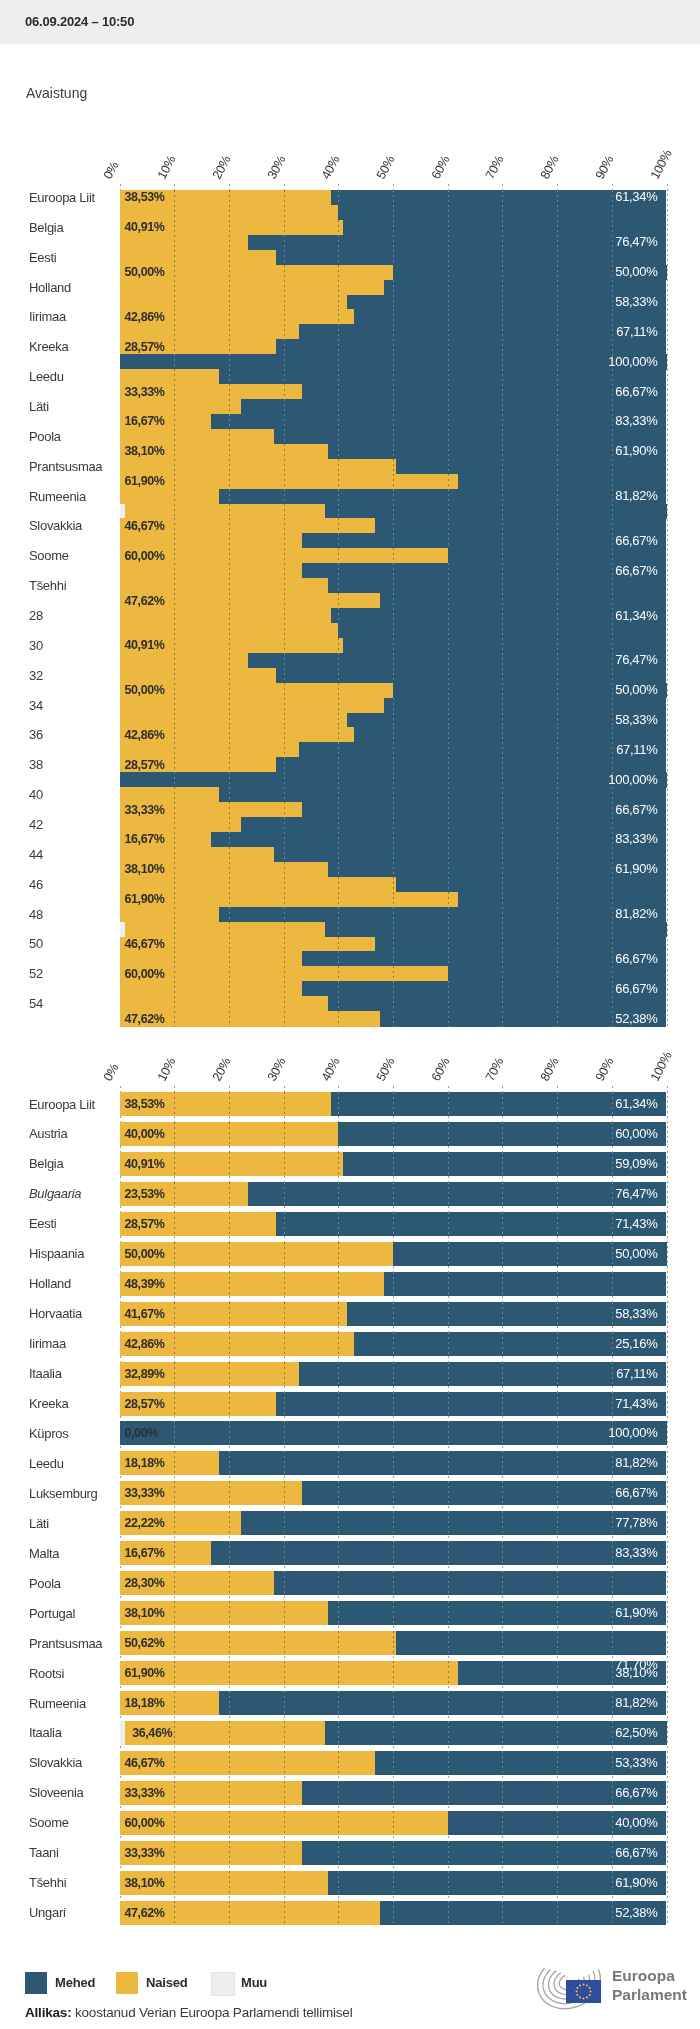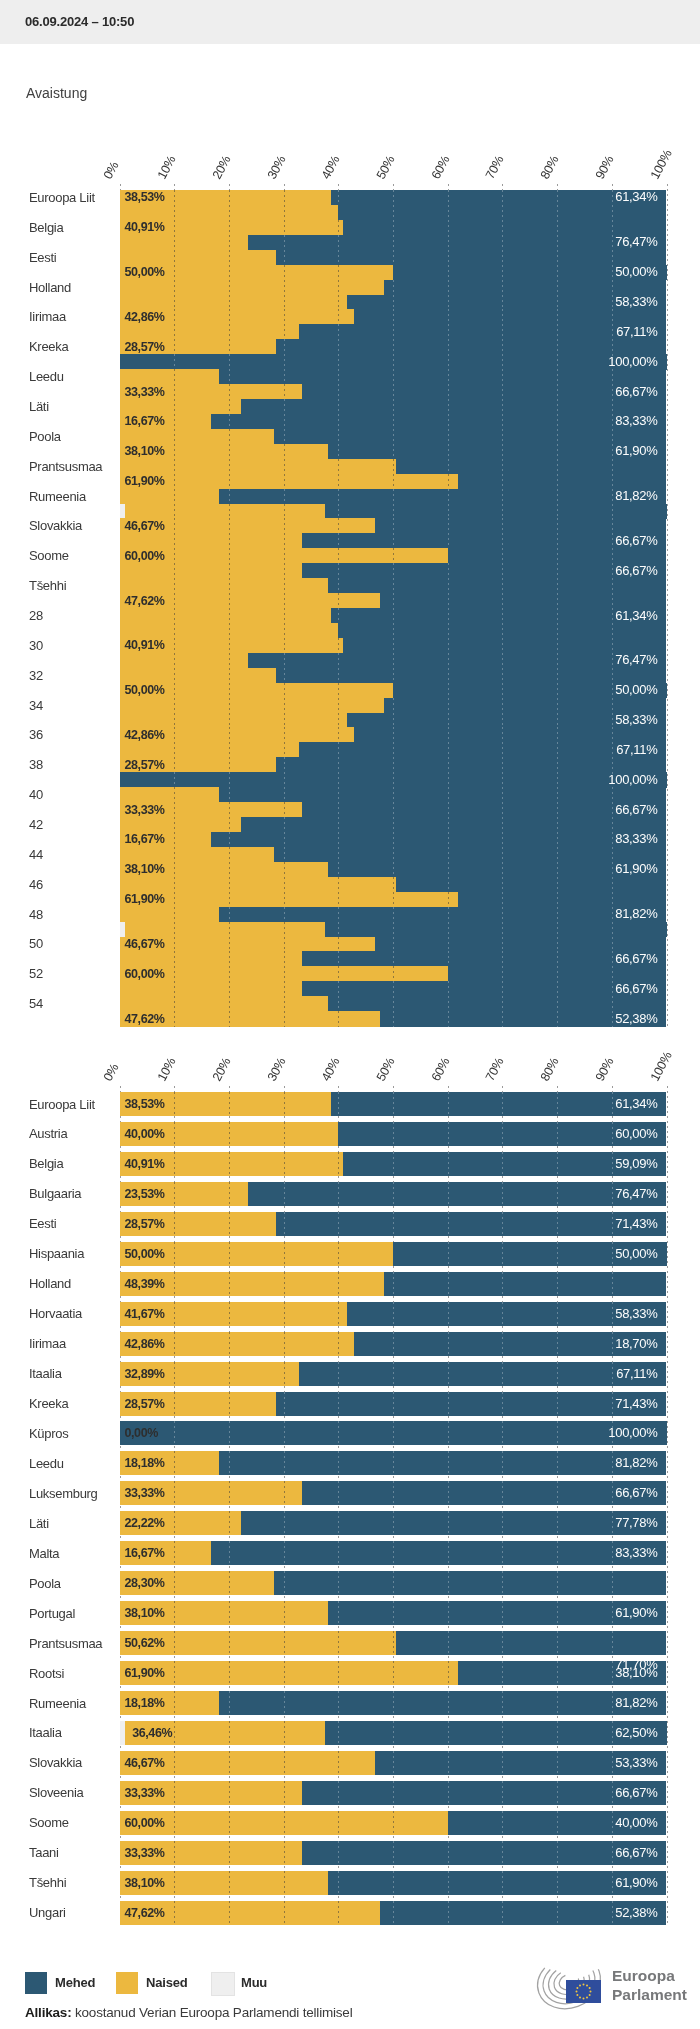--- a/index.html
+++ b/index.html
@@ -934,21 +934,21 @@
       </div>
       <div class="seg" style="left: 248.209px; top: 1181.85px; width: 418.291px; height: 24px; background: rgb(44, 88, 115);">
         <div class="tick" style="--tc: rgba(255,255,255,.28); left: 35.3909px;"></div>
         <div class="tick" style="--tc: rgba(255,255,255,.28); left: 90.0909px;"></div>
         <div class="tick" style="--tc: rgba(255,255,255,.28); left: 144.791px;"></div>
         <div class="tick" style="--tc: rgba(255,255,255,.28); left: 199.491px;"></div>
         <div class="tick" style="--tc: rgba(255,255,255,.28); left: 254.191px;"></div>
         <div class="tick" style="--tc: rgba(255,255,255,.28); left: 308.891px;"></div>
         <div class="tick" style="--tc: rgba(255,255,255,.28); left: 363.591px;"></div>
       </div>
-      <div class="country-label" style="top: 1186.35px;">Bulgaaria</div>
+      <div class="country-label" style="top: 1186.35px; font-style: italic;">Bulgaaria</div>
       <div class="bar-label" style="left: 124.5px; top: 1186.85px;">23,53%</div>
       <div class="bar-label right" style="left: 119.5px; top: 1186.85px; width: 538px;">76,47%</div>
       <div class="seg" style="left: 119.5px; top: 1211.8px; width: 156.278px; height: 24px; background: rgb(236, 184, 63);">
         <div class="tick" style="--tc: rgba(55,55,55,.5); left: 54.7px;"></div>
         <div class="tick" style="--tc: rgba(55,55,55,.5); left: 109.4px;"></div>
       </div>
       <div class="seg" style="left: 275.778px; top: 1211.8px; width: 390.722px; height: 24px; background: rgb(44, 88, 115);">
         <div class="tick" style="--tc: rgba(255,255,255,.28); left: 7.8221px;"></div>
         <div class="tick" style="--tc: rgba(255,255,255,.28); left: 62.5221px;"></div>
         <div class="tick" style="--tc: rgba(255,255,255,.28); left: 117.222px;"></div>
@@ -1014,21 +1014,21 @@
       </div>
       <div class="seg" style="left: 353.944px; top: 1331.6px; width: 312.556px; height: 24px; background: rgb(44, 88, 115);">
         <div class="tick" style="--tc: rgba(255,255,255,.28); left: 39.0558px;"></div>
         <div class="tick" style="--tc: rgba(255,255,255,.28); left: 93.7558px;"></div>
         <div class="tick" style="--tc: rgba(255,255,255,.28); left: 148.456px;"></div>
         <div class="tick" style="--tc: rgba(255,255,255,.28); left: 203.156px;"></div>
         <div class="tick" style="--tc: rgba(255,255,255,.28); left: 257.856px;"></div>
       </div>
       <div class="country-label" style="top: 1336.1px;">Iirimaa</div>
       <div class="bar-label" style="left: 124.5px; top: 1336.6px;">42,86%</div>
-      <div class="bar-label right" style="left: 119.5px; top: 1336.6px; width: 538px;">18,70%</div>
+      <div class="bar-label right" style="left: 119.5px; top: 1336.6px; width: 538px;">25,16%</div>
       <div class="seg" style="left: 119.5px; top: 1361.55px; width: 179.908px; height: 24px; background: rgb(236, 184, 63);">
         <div class="tick" style="--tc: rgba(55,55,55,.5); left: 54.7px;"></div>
         <div class="tick" style="--tc: rgba(55,55,55,.5); left: 109.4px;"></div>
         <div class="tick" style="--tc: rgba(55,55,55,.5); left: 164.1px;"></div>
       </div>
       <div class="seg" style="left: 299.408px; top: 1361.55px; width: 367.092px; height: 24px; background: rgb(44, 88, 115);">
         <div class="tick" style="--tc: rgba(255,255,255,.28); left: 38.8917px;"></div>
         <div class="tick" style="--tc: rgba(255,255,255,.28); left: 93.5917px;"></div>
         <div class="tick" style="--tc: rgba(255,255,255,.28); left: 148.292px;"></div>
         <div class="tick" style="--tc: rgba(255,255,255,.28); left: 202.992px;"></div>

